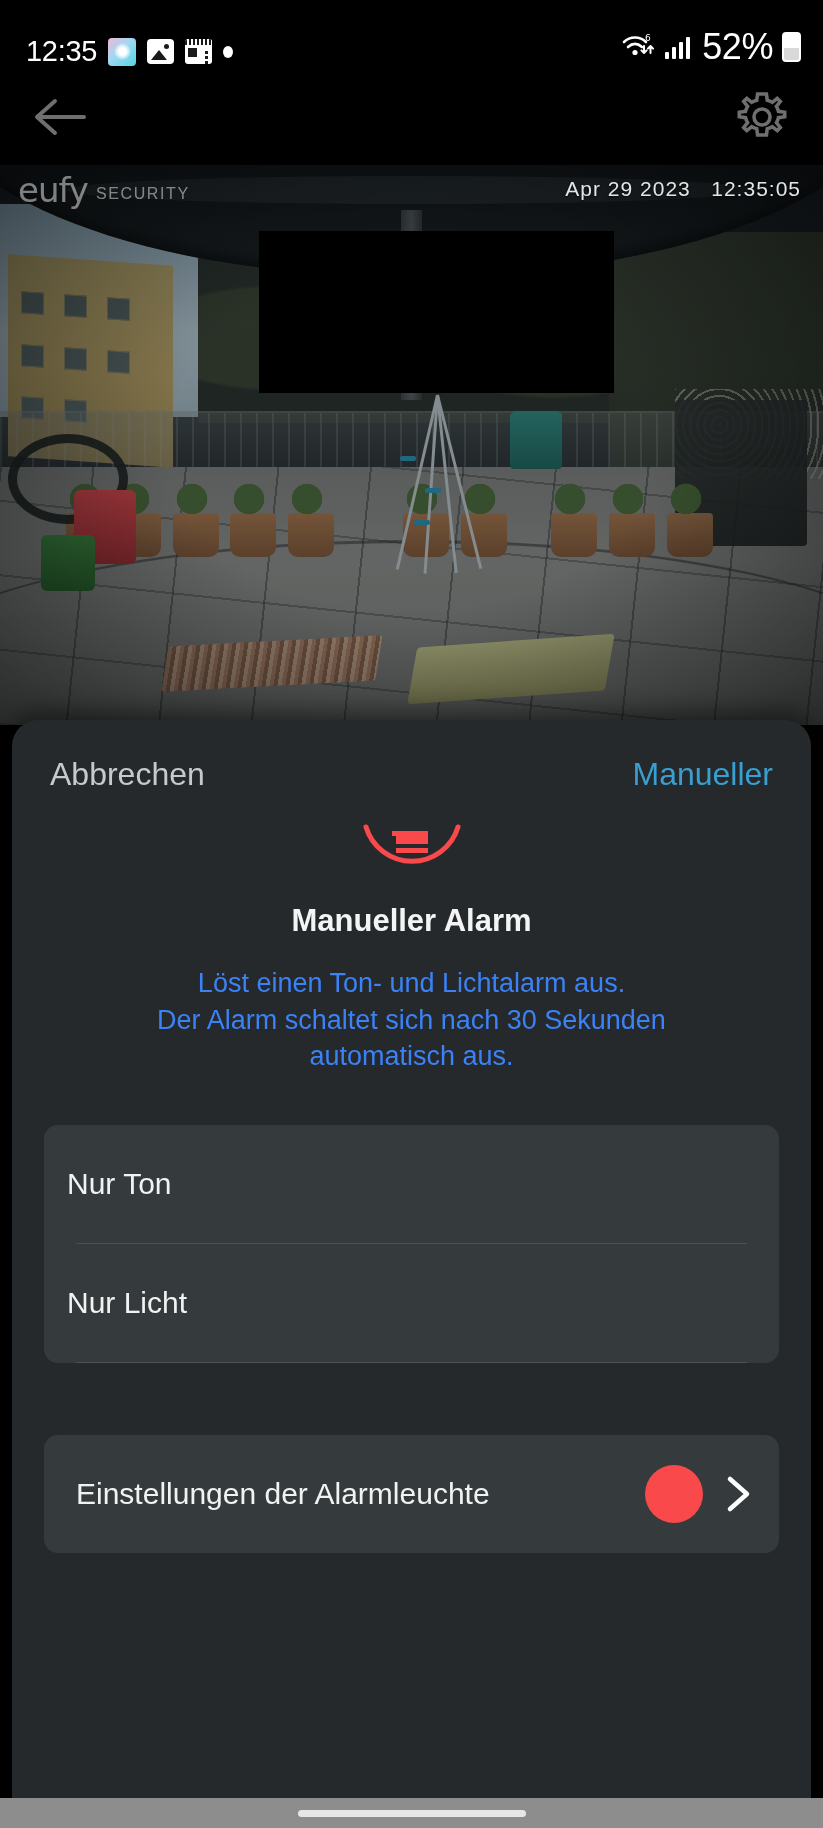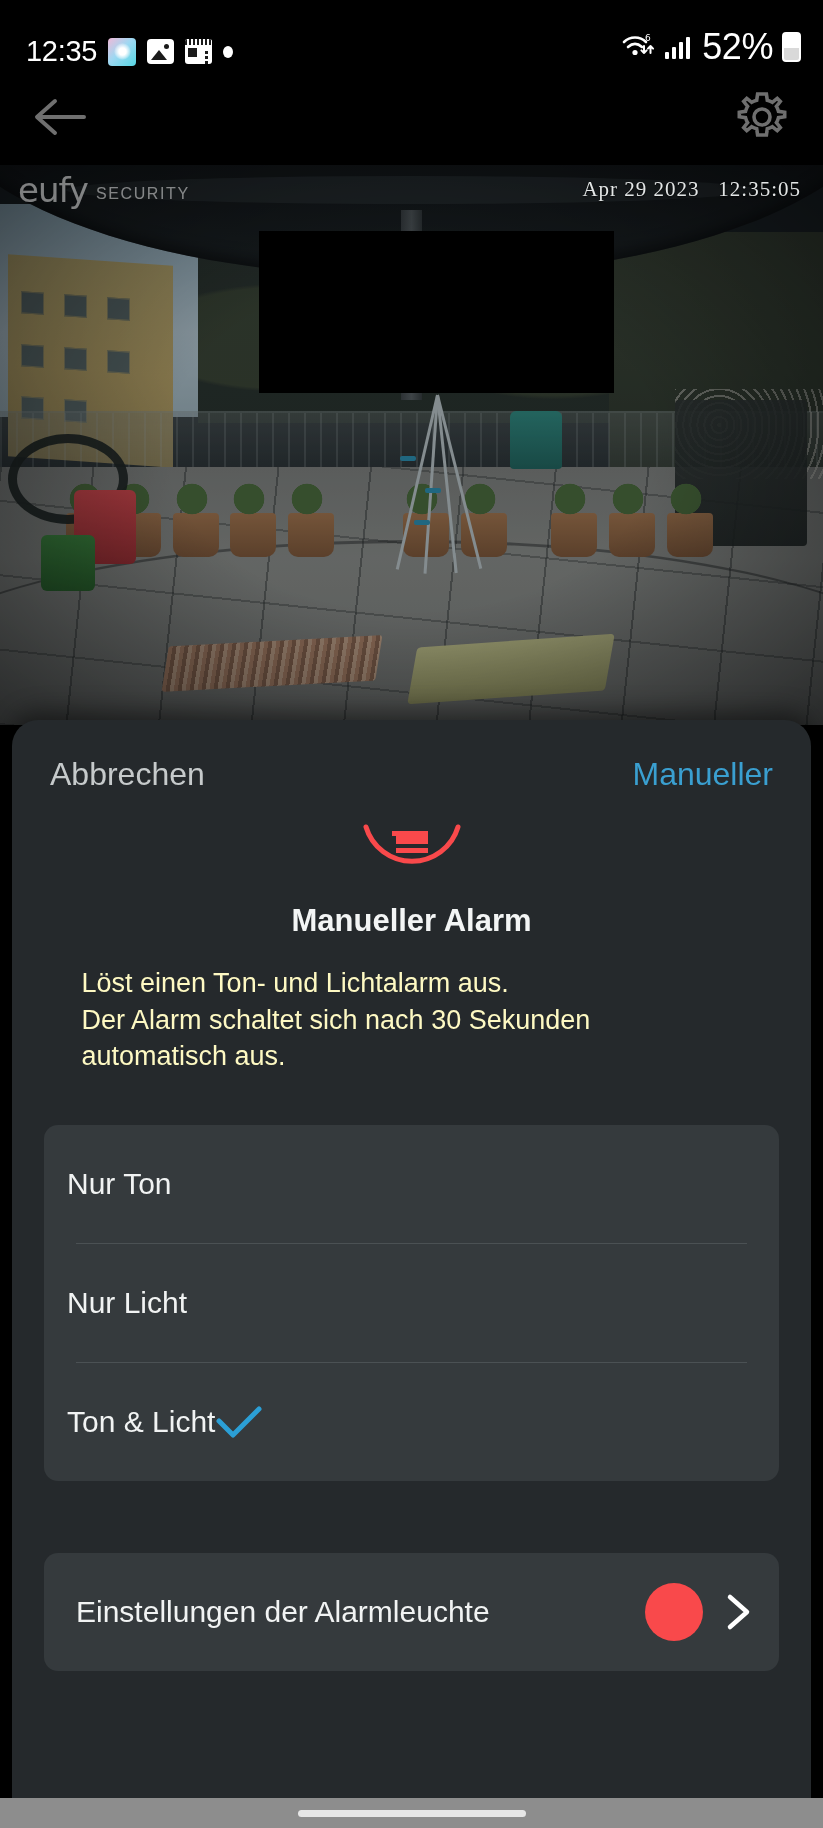--- a/index.html
+++ b/index.html
@@ -383,21 +383,21 @@
   }
   .cam-watermark .sub {
     font-size: 16px;
     color: #ffffff;
     letter-spacing: 1.6px;
     padding-bottom: 4px;
   }
   .cam-timestamp {
     position: absolute;
     right: 22px; top: 12px;
-    font-family: Liberation Serif, serif;
+    font-family: Liberation Sans, sans-serif;
     font-size: 21px;
     color: #e3e6e6;
     letter-spacing: 1px;
     text-shadow: 0 1px 2px rgba(0,0,0,.8);
     z-index: 6;
     white-space: pre;
   }
   .cam-redaction {
     position: absolute;
     left: 259px; top: 66px;
@@ -454,24 +454,24 @@
     margin-top: 18px;
     text-align: center;
     font-size: 31px;
     font-weight: 700;
     color: #f3f5f5;
   }
 
   .sheet-desc {
     margin: 26px auto 0 auto;
     width: 660px;
-    text-align: left;
+    text-align: center;
     font-size: 27px;
     line-height: 1.36;
-    color: #fef9c3;
+    color: #3b82f6;
     font-weight: 400;
   }
 
   
   .option-card {
     margin: 50px 32px 0 32px;
     background: #353a3d;
     border-radius: 14px;
     overflow: hidden;
   }
@@ -693,26 +693,20 @@
 
     <div class="option-card">
       <div class="option-row">
         <span class="option-label">Nur Ton</span>
       </div>
       <div class="option-divider"></div>
       <div class="option-row">
         <span class="option-label">Nur Licht</span>
       </div>
       <div class="option-divider"></div>
-      <div class="option-row">
-        <span class="option-label">Ton &amp; Licht</span>
-        <svg class="check-icon" width="48" height="36" viewBox="0 0 48 36">
-          <path d="M4 17 L18 31 L44 5" stroke="#2b9fd6" stroke-width="5" fill="none" stroke-linecap="round" stroke-linejoin="round"></path>
-        </svg>
-      </div>
     </div>
 
     <div class="settings-card">
       <div class="settings-row">
         <span class="settings-label">Einstellungen der Alarmleuchte</span>
         <span class="color-dot"></span>
         <svg class="chevron" width="34" height="42" viewBox="0 0 34 42">
           <path d="M9 6 L26 21 L9 36" stroke="#ffffff" stroke-width="4.5" fill="none" stroke-linecap="round" stroke-linejoin="round"></path>
         </svg>
       </div>

